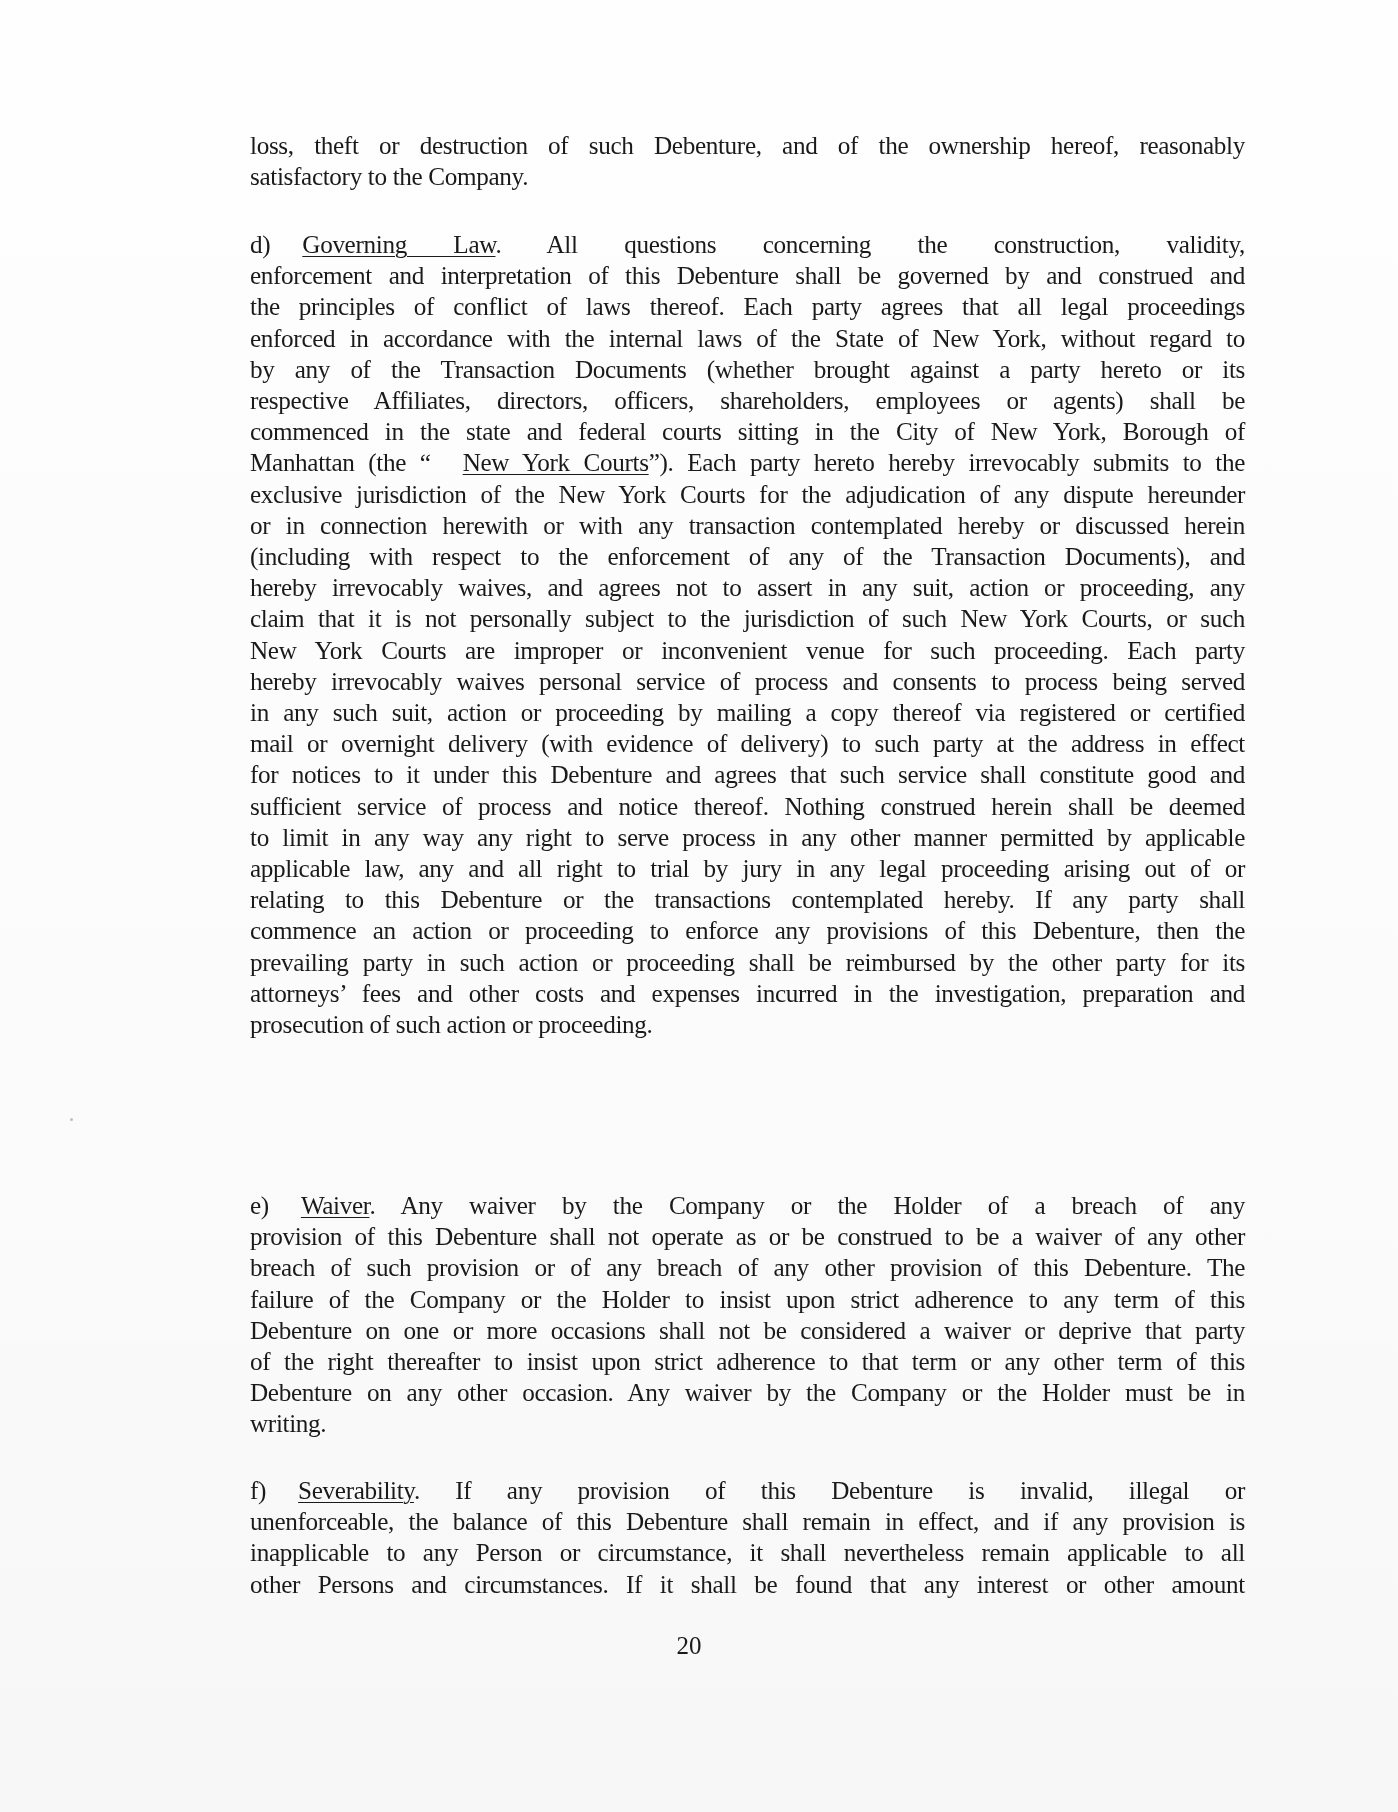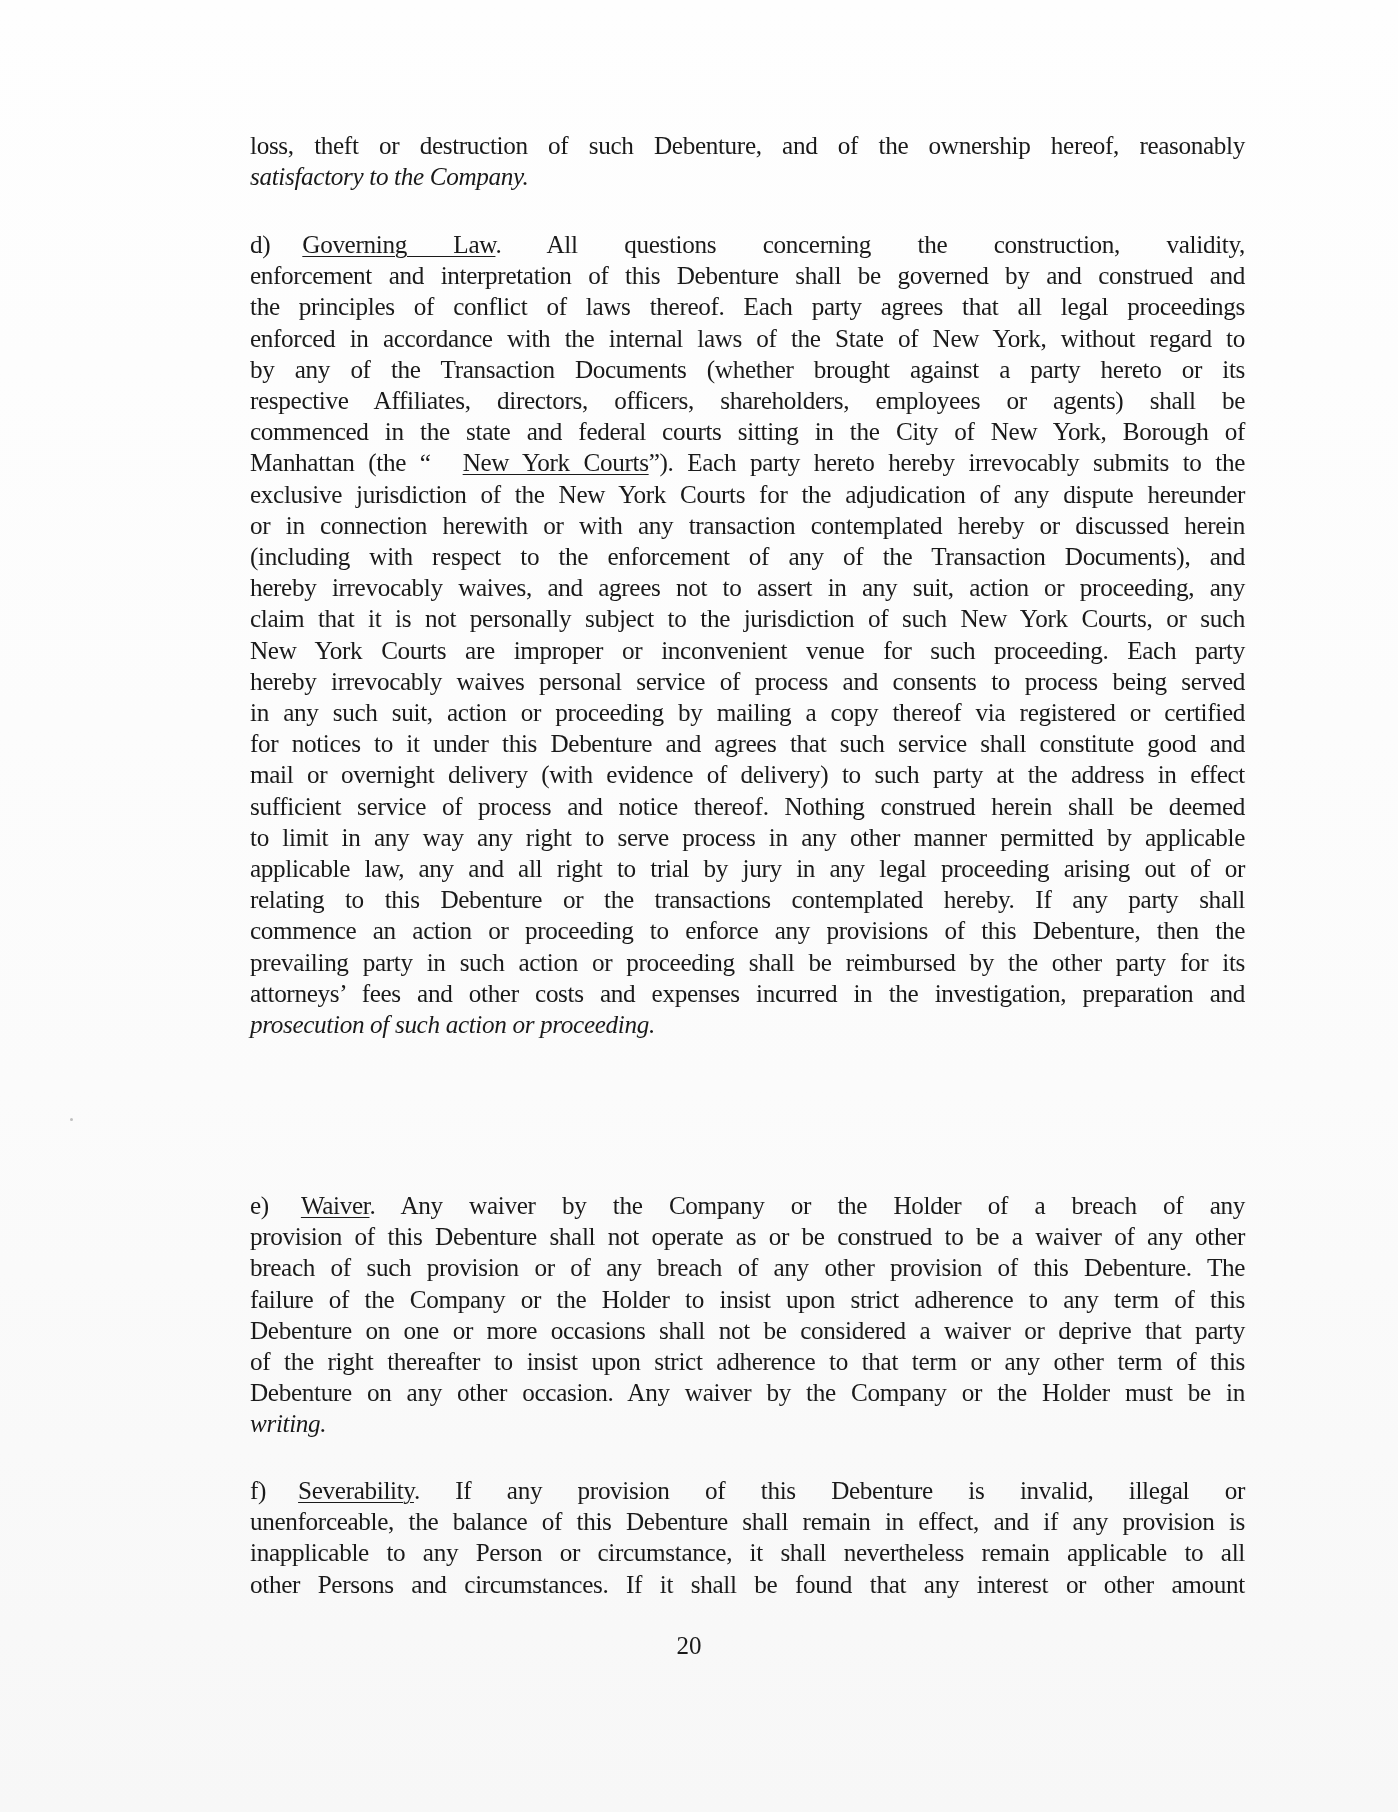--- a/index.html
+++ b/index.html
@@ -39,21 +39,20 @@
       padding-left: 32px;
     }
     .line {
       display: block;
       text-align: justify;
       text-align-last: justify;
       white-space: nowrap;
     }
     .line.last {
       text-align-last: left;
-      font-style: italic;
     }
     .page-number {
       position: absolute;
       top: 1632px;
       left: 0;
       width: 1398px;
       text-align: center;
       font-size: 25px;
       margin-left: -10px;
     }
@@ -88,22 +87,22 @@
     <span class="line">commenced in the state and federal courts sitting in the City of New York, Borough of</span>
     <span class="line"><span>Manhattan (the “</span><span class="u">New York Courts</span><span>”).  Each party hereto hereby irrevocably submits to the</span></span>
     <span class="line">exclusive jurisdiction of the New York Courts for the adjudication of any dispute hereunder</span>
     <span class="line">or in connection herewith or with any transaction contemplated hereby or discussed herein</span>
     <span class="line">(including with respect to the enforcement of any of the Transaction Documents), and</span>
     <span class="line">hereby irrevocably waives, and agrees not to assert in any suit, action or proceeding, any</span>
     <span class="line">claim that it is not personally subject to the jurisdiction of such New York Courts, or such</span>
     <span class="line">New York Courts are improper or inconvenient venue for such proceeding.  Each party</span>
     <span class="line">hereby irrevocably waives personal service of process and consents to process being served</span>
     <span class="line">in any such suit, action or proceeding by mailing a copy thereof via registered or certified</span>
+    <span class="line">mail or overnight delivery (with evidence of delivery) to such party at the address in effect</span>
     <span class="line">for notices to it under this Debenture and agrees that such service shall constitute good and</span>
-    <span class="line">mail or overnight delivery (with evidence of delivery) to such party at the address in effect</span>
     <span class="line">sufficient service of process and notice thereof.  Nothing construed herein shall be deemed</span>
     <span class="line">to limit in any way any right to serve process in any other manner permitted by applicable</span>
     <span class="line">applicable law, any and all right to trial by jury in any legal proceeding arising out of or</span>
     <span class="line">relating to this Debenture or the transactions contemplated hereby. If any party shall</span>
     <span class="line">commence an action or proceeding to enforce any provisions of this Debenture, then the</span>
     <span class="line">prevailing party in such action or proceeding shall be reimbursed by the other party for its</span>
     <span class="line">attorneys’ fees and other costs and expenses incurred in the investigation, preparation and</span>
     <span class="line last">prosecution of such action or proceeding.</span>
   </div>
 

